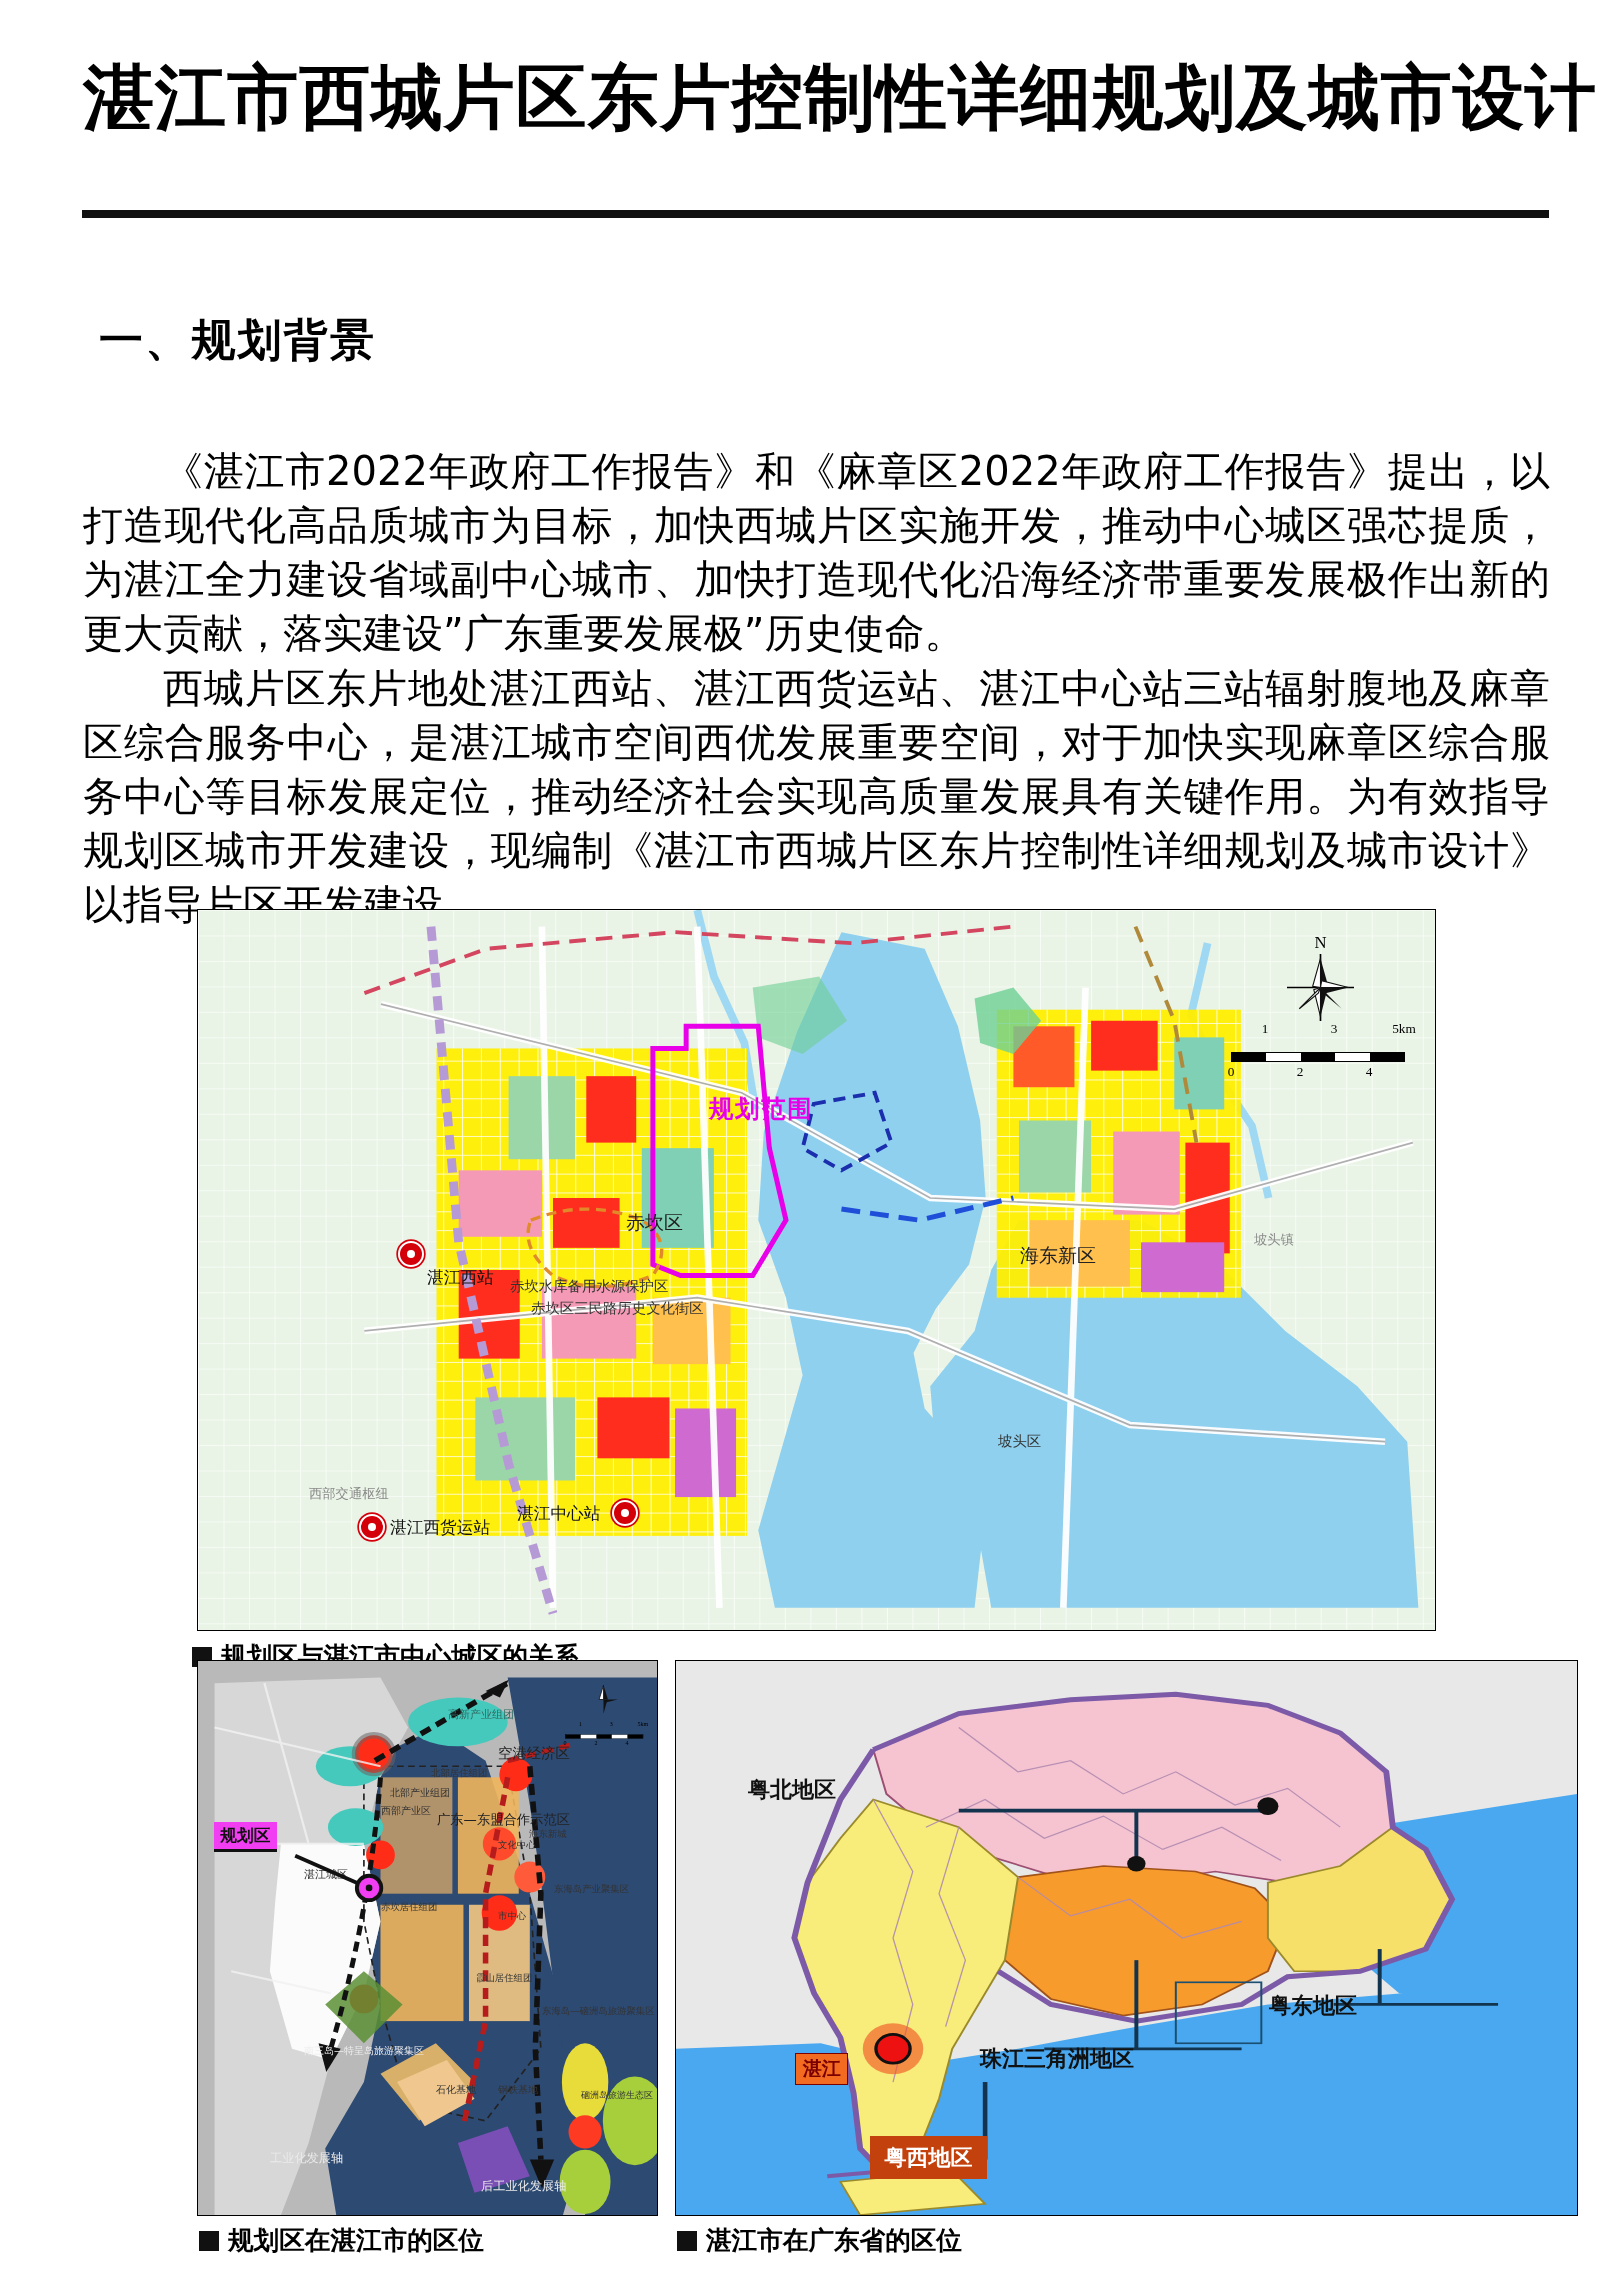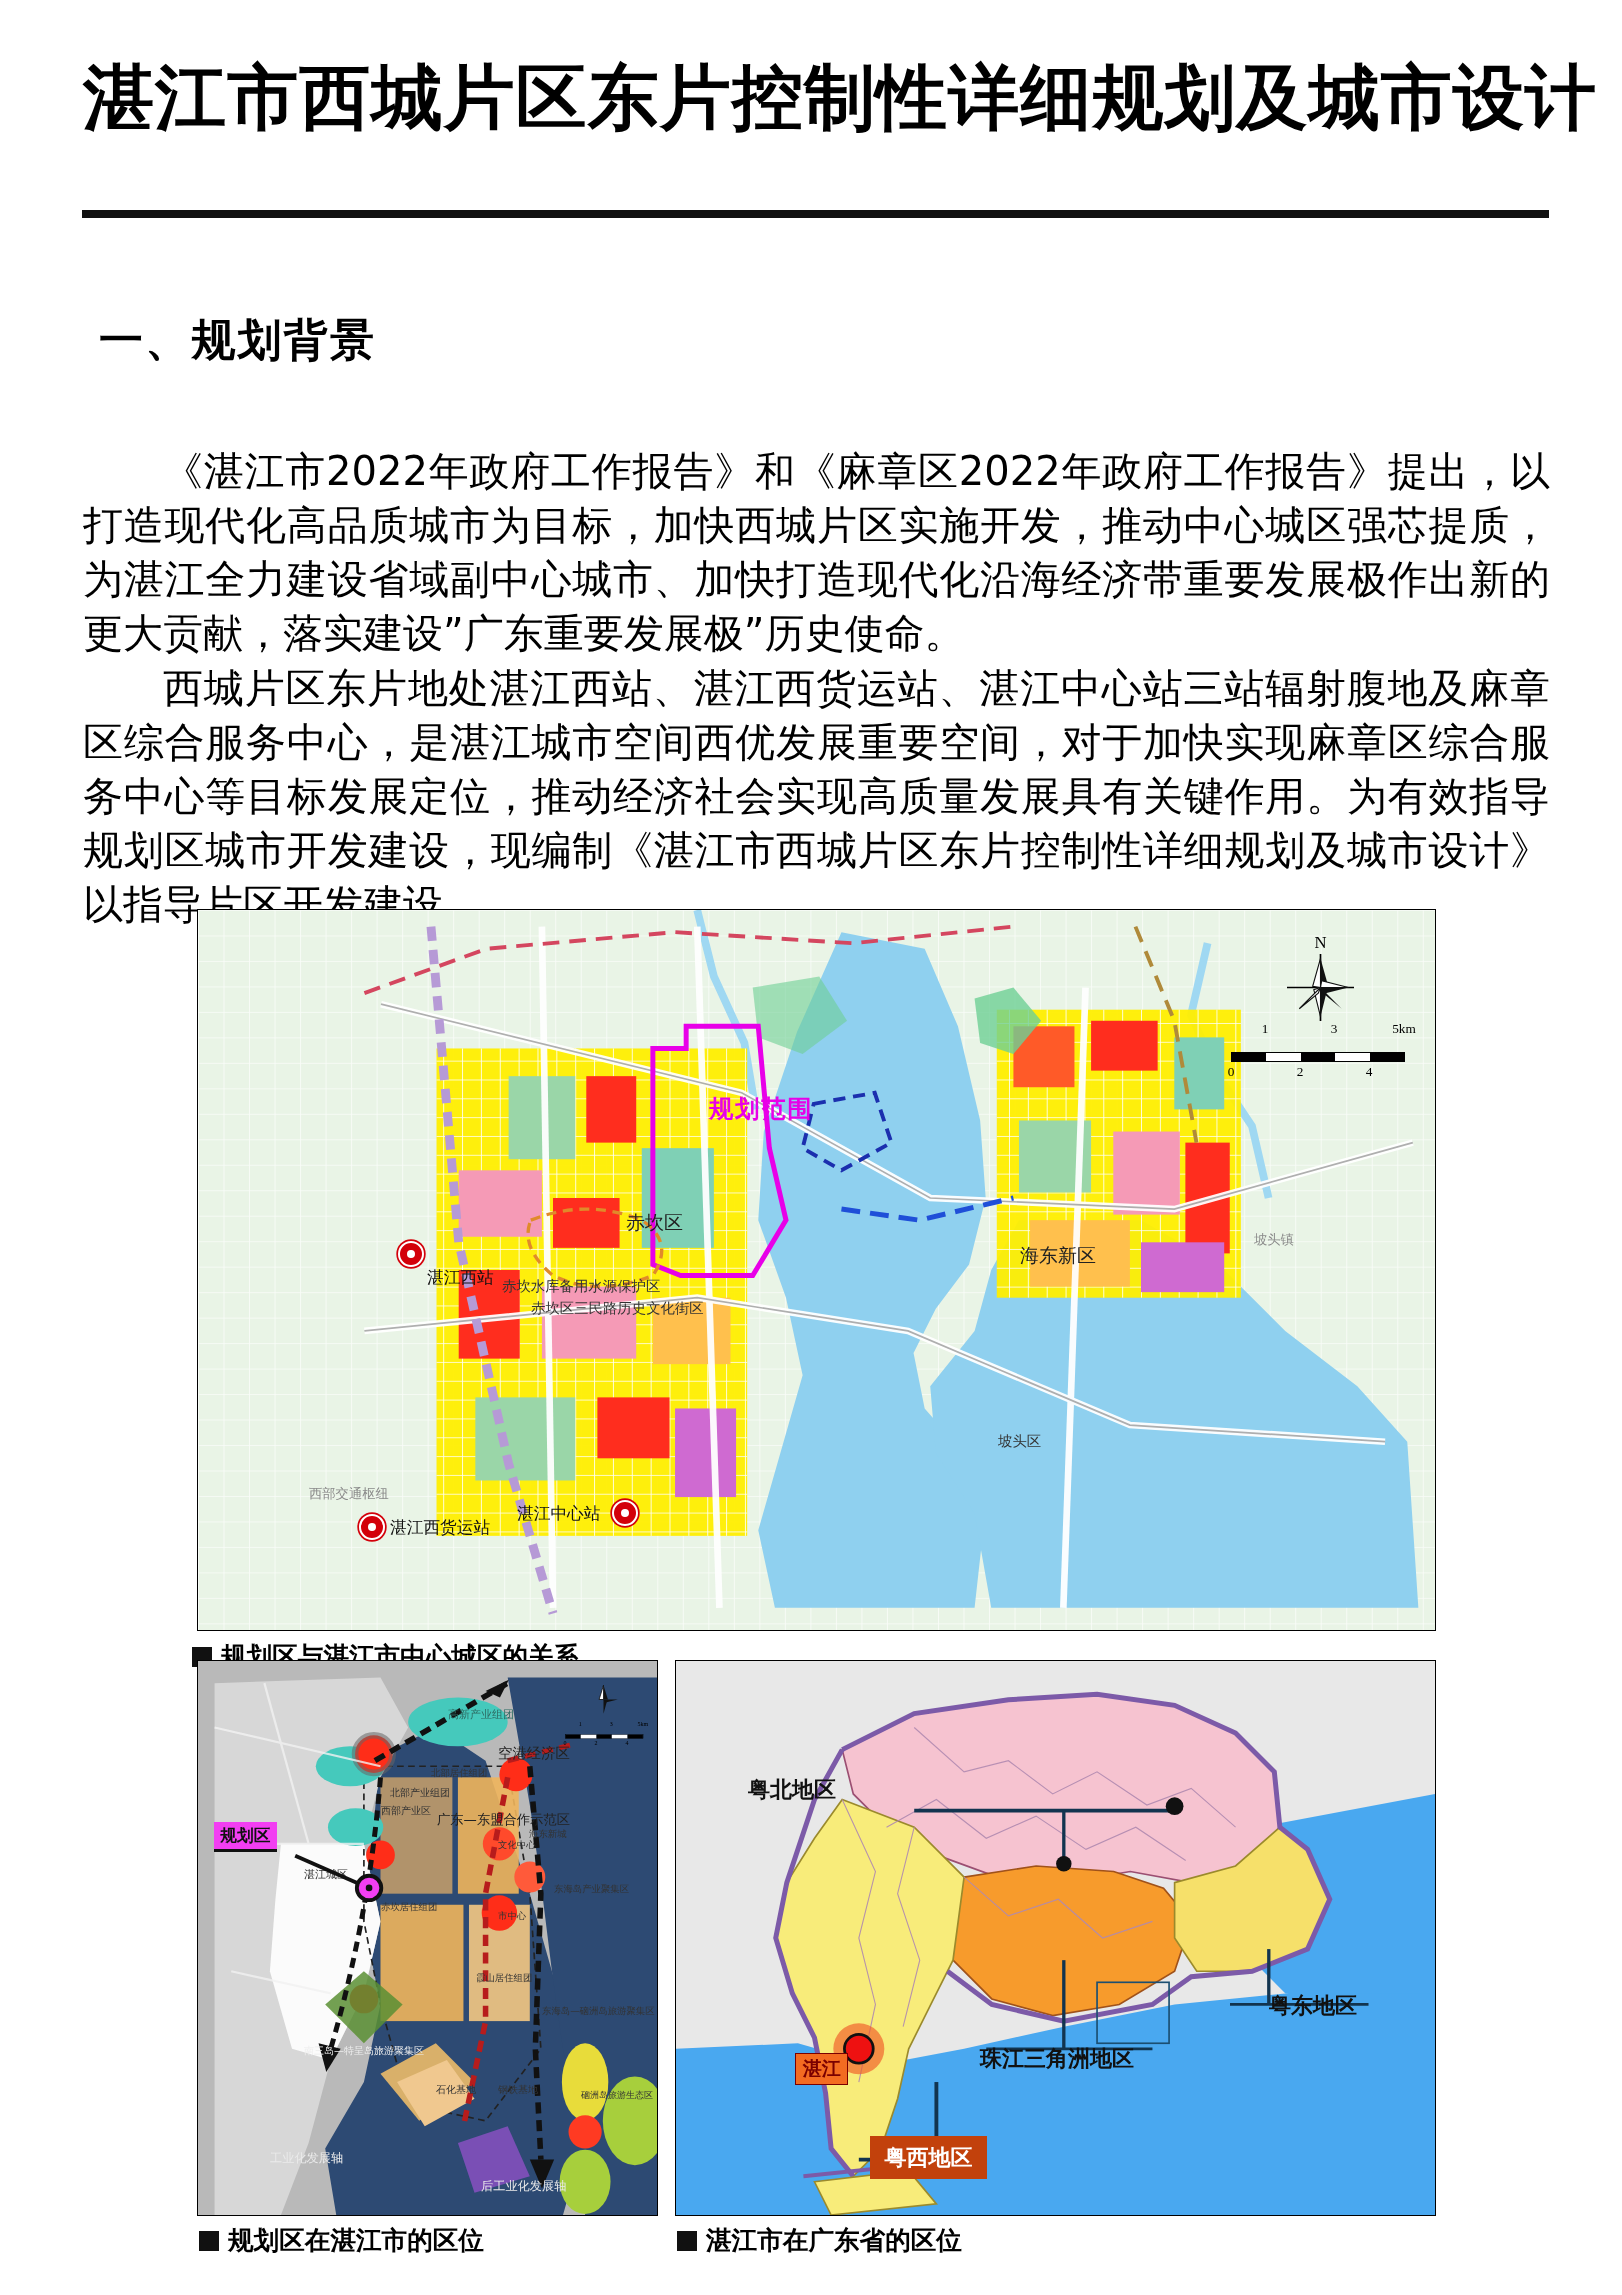--- a/index.html
+++ b/index.html
@@ -45,21 +45,21 @@
     text-indent:80px;
     font-family:"DejaVu Sans","Liberation Sans",sans-serif;
     margin:0 0 1.1px 0;
     word-break:break-all;
   }
 
   
   .fig{position:absolute;box-sizing:border-box;border:1.1px solid #000;overflow:hidden;background:#eef6ee;}
   .fig-main{left:197px;top:909px;width:1239px;height:722px;}
   .fig-left{left:197px;top:1660px;width:461px;height:556px;}
-  .fig-right{left:675px;top:1660px;width:761px;height:556px;}
+  .fig-right{left:675px;top:1660px;width:903px;height:556px;}
 
   .caption{
     position:absolute;display:flex;align-items:center;gap:9px;
     font-size:25.6px;font-weight:bold;white-space:nowrap;
     font-family:"DejaVu Sans","Liberation Sans",sans-serif;
   }
   .caption .sq{display:inline-block;width:20px;height:20px;background:#111;}
   .cap-main{left:192px;top:1639px;}
   .cap-left{left:199px;top:2223px;}
   .cap-right{left:677px;top:2223px;}
@@ -250,21 +250,21 @@
         </div>
       <div class="ticks bot">
         <span style="left:0px;">0</span>
         <span style="left:69px;">2</span>
         <span style="left:138px;">4</span>
       </div>
     </div>
 
     <div class="mlabel big" style="left:428px;top:300px;">赤坎区</div>
     <div class="mlabel" style="left:333px;top:389px;">赤坎区三民路历史文化街区</div>
-    <div class="mlabel" style="left:304px;top:367px;">赤坎水库备用水源保护区</div>
+    <div class="mlabel" style="left:312px;top:367px;">赤坎水库备用水源保护区</div>
     <div class="mlabel big" style="left:822px;top:333px;">海东新区</div>
     <div class="mlabel" style="left:800px;top:522px;">坡头区</div>
     <div class="mlabel faint" style="left:1056px;top:321px;">坡头镇</div>
     <div class="mlabel faint" style="left:111px;top:575px;">西部交通枢纽</div>
 
     <div class="pin" style="left:200px;top:331px;"></div>
     <div class="pin-label" style="left:229px;top:356px;">湛江西站</div>
 
     <div class="pin" style="left:161px;top:604px;"></div>
     <div class="pin-label" style="left:192px;top:606px;">湛江西货运站</div>

